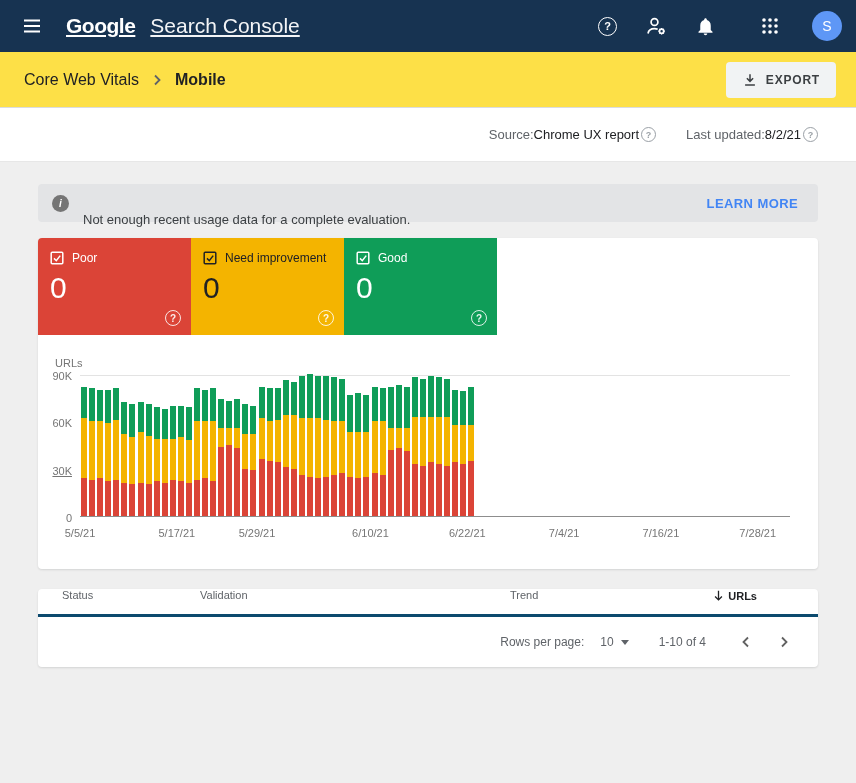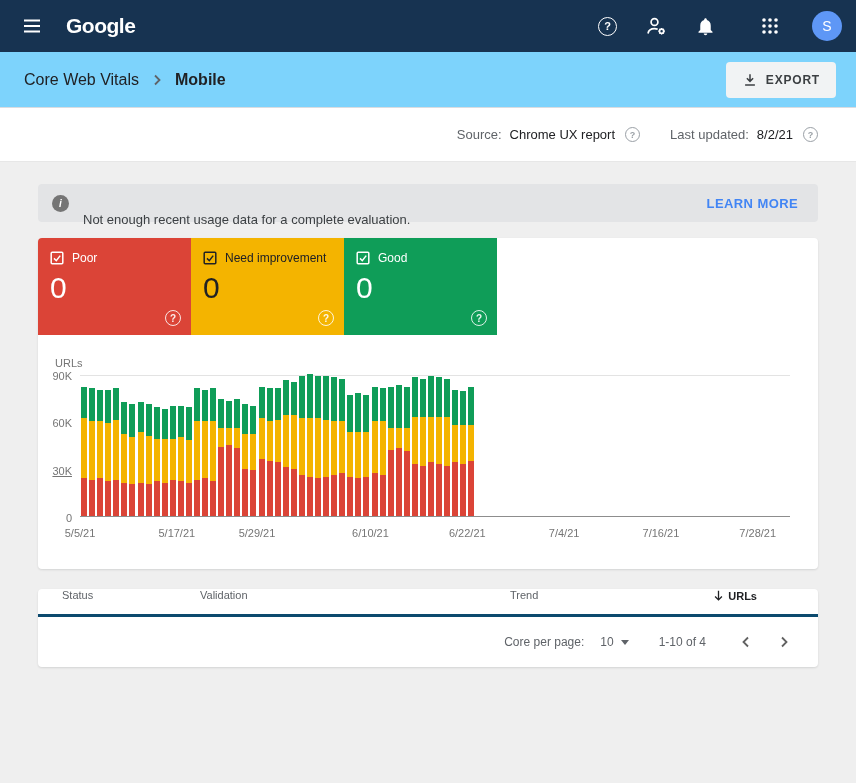--- a/index.html
+++ b/index.html
@@ -3,39 +3,39 @@
 <meta charset="utf-8">
 <style>
   * { margin:0; padding:0; box-sizing:border-box; }
   html,body { background:#efefef; }
   body { font-family:"Liberation Sans","DejaVu Sans",sans-serif; color:#202124; }
   .page { width:856px; height:783px; overflow:hidden; background:#efefef; position:relative; }
 
   
   .topbar { height:52px; background:#173351; display:flex; align-items:center; padding:0 14px 0 18px; }
   .icon-btn { background:none; border:none; color:#fff; display:flex; align-items:center; justify-content:center; cursor:pointer; padding:4px; }
-  .logo { margin-left:20px; display:flex; align-items:baseline; gap:15px; color:#fff; }
+  .logo { margin-left:20px; display:flex; align-items:baseline; gap:15px; color:#fff;text-decoration:underline; }
   .logo-brand { font-size:21px; font-weight:600; letter-spacing:-0.5px; }
   .logo-product { font-size:21px; font-weight:400; opacity:.95; }
   .topbar-right { margin-left:auto; display:flex; align-items:center; gap:20px; }
   .help-circle { width:19px; height:19px; border:1.8px solid #fff; border-radius:50%; display:flex; align-items:center; justify-content:center; font-size:11px; font-weight:700; color:#fff; }
   .grid-gap { margin-left:16px; }
   .avatar { width:30px; height:30px; border-radius:50%; background:#5e97f6; color:#fff; font-size:14px; font-weight:500; display:flex; align-items:center; justify-content:center; border:none; cursor:pointer; margin-left:8px; }
 
   
-  .crumb-bar { height:56px; background:#7dd3fc; border-bottom:1px solid #dadce0; display:flex; align-items:center; padding:0 20px 0 24px; }
+  .crumb-bar { height:56px; background:#fde047; border-bottom:1px solid #dadce0; display:flex; align-items:center; padding:0 20px 0 24px; }
   .crumbs { display:flex; align-items:center; gap:10px; font-size:16px; }
   .crumb-parent { color:#202124; cursor:pointer; }
   .crumb-current { font-weight:700; }
   .crumb-sep { display:flex; color:#5f6368; }
   .export-btn { margin-left:auto; background:#f1f3f4; border:none; border-radius:4px; height:36px; padding:0 16px; display:flex; align-items:center; gap:8px; cursor:pointer; color:#3c4043; font-size:12px; font-weight:700; letter-spacing:.8px; font-family:inherit; }
 
   
   .source-bar { height:54px; background:#fff; border-bottom:1px solid #e7e7e7; display:flex; align-items:center; justify-content:flex-end; gap:30px; padding-right:38px; font-size:13px; color:#5f6368; }
-  .source-group { display:flex; align-items:center; gap:8px; }
+  .source-group { display:flex; align-items:center; gap:0; }
   .source-value { color:#202124; }
   .qmark { width:15px; height:15px; border:1.3px solid #9aa0a6; border-radius:50%; color:#9aa0a6; font-size:9px; font-weight:700; display:inline-flex; align-items:center; justify-content:center; margin-left:2px; cursor:pointer; }
 
   
   .main { padding:22px 38px 0; }
 
   .banner { background:#e3e4e6; border-radius:4px; height:38px; display:flex; align-items:center; padding:0 20px 0 14px; margin-bottom:16px; }
   .info-icon { width:17px; height:17px; border-radius:50%; background:#757575; color:#fff; font-size:10px; font-weight:700; font-style:italic; display:flex; align-items:center; justify-content:center; flex:none; }
   .banner-text { font-size:13px; color:#3c4043; margin-left:14px;margin-top:32px; }
   .banner-action { margin-left:auto; font-size:13px; font-weight:600; letter-spacing:.4px; color:#4285f4; cursor:pointer; background:none; border:none; font-family:inherit; }
@@ -80,20 +80,21 @@
 <div class="page">
 
   <header class="topbar">
     <button class="icon-btn">
       <svg width="20" height="20" viewBox="0 0 20 20">
           <path d="M2 4.5h16M2 10h16M2 15.5h16" stroke="#fff" stroke-width="2"></path>
         </svg>
     </button>
     <div class="logo">
       <span class="logo-brand">Google</span>
+      <span class="logo-product">Search Console</span>
     </div>
     <div class="topbar-right">
       <button class="icon-btn">
         <span class="help-circle">?</span>
       </button>
       <button class="icon-btn">
         <svg width="22" height="22" viewBox="0 0 22 22" fill="none" stroke="#fff" stroke-width="1.7">
           <circle cx="9.5" cy="7" r="3.4"></circle>
           <path d="M3 18.5c.6-3.4 3.7-4.8 6.5-4.8 1.1 0 2.2.2 3.2.6"></path>
           <circle cx="16.6" cy="16.2" r="2.1"></circle>
@@ -374,21 +375,21 @@
         <span class="dt-col">Validation</span>
         <span class="dt-col">Trend</span>
         <span class="dt-col dt-col-urls">
           <svg width="13" height="13" viewBox="0 0 16 16" fill="none" stroke="#202124" stroke-width="1.6">
               <path d="M8 2v11M3.8 9.2 8 13.4l4.2-4.2"></path>
             </svg>
           <span>URLs</span>
         </span>
       </div>
       <div class="dt-footer">
-        <span class="rpp-label">Core per page:</span>
+        <span class="rpp-label">Rows per page:</span>
         <span class="rpp-select">
           <span>10</span>
           <span class="caret-down"></span>
         </span>
         <span class="range">1-10 of 4</span>
         <button class="pg-btn">
           <svg width="16" height="16" viewBox="0 0 16 16" fill="none" stroke="currentColor" stroke-width="1.8">
               <path d="M10 3.5 5.5 8l4.5 4.5"></path>
             </svg>
         </button>

